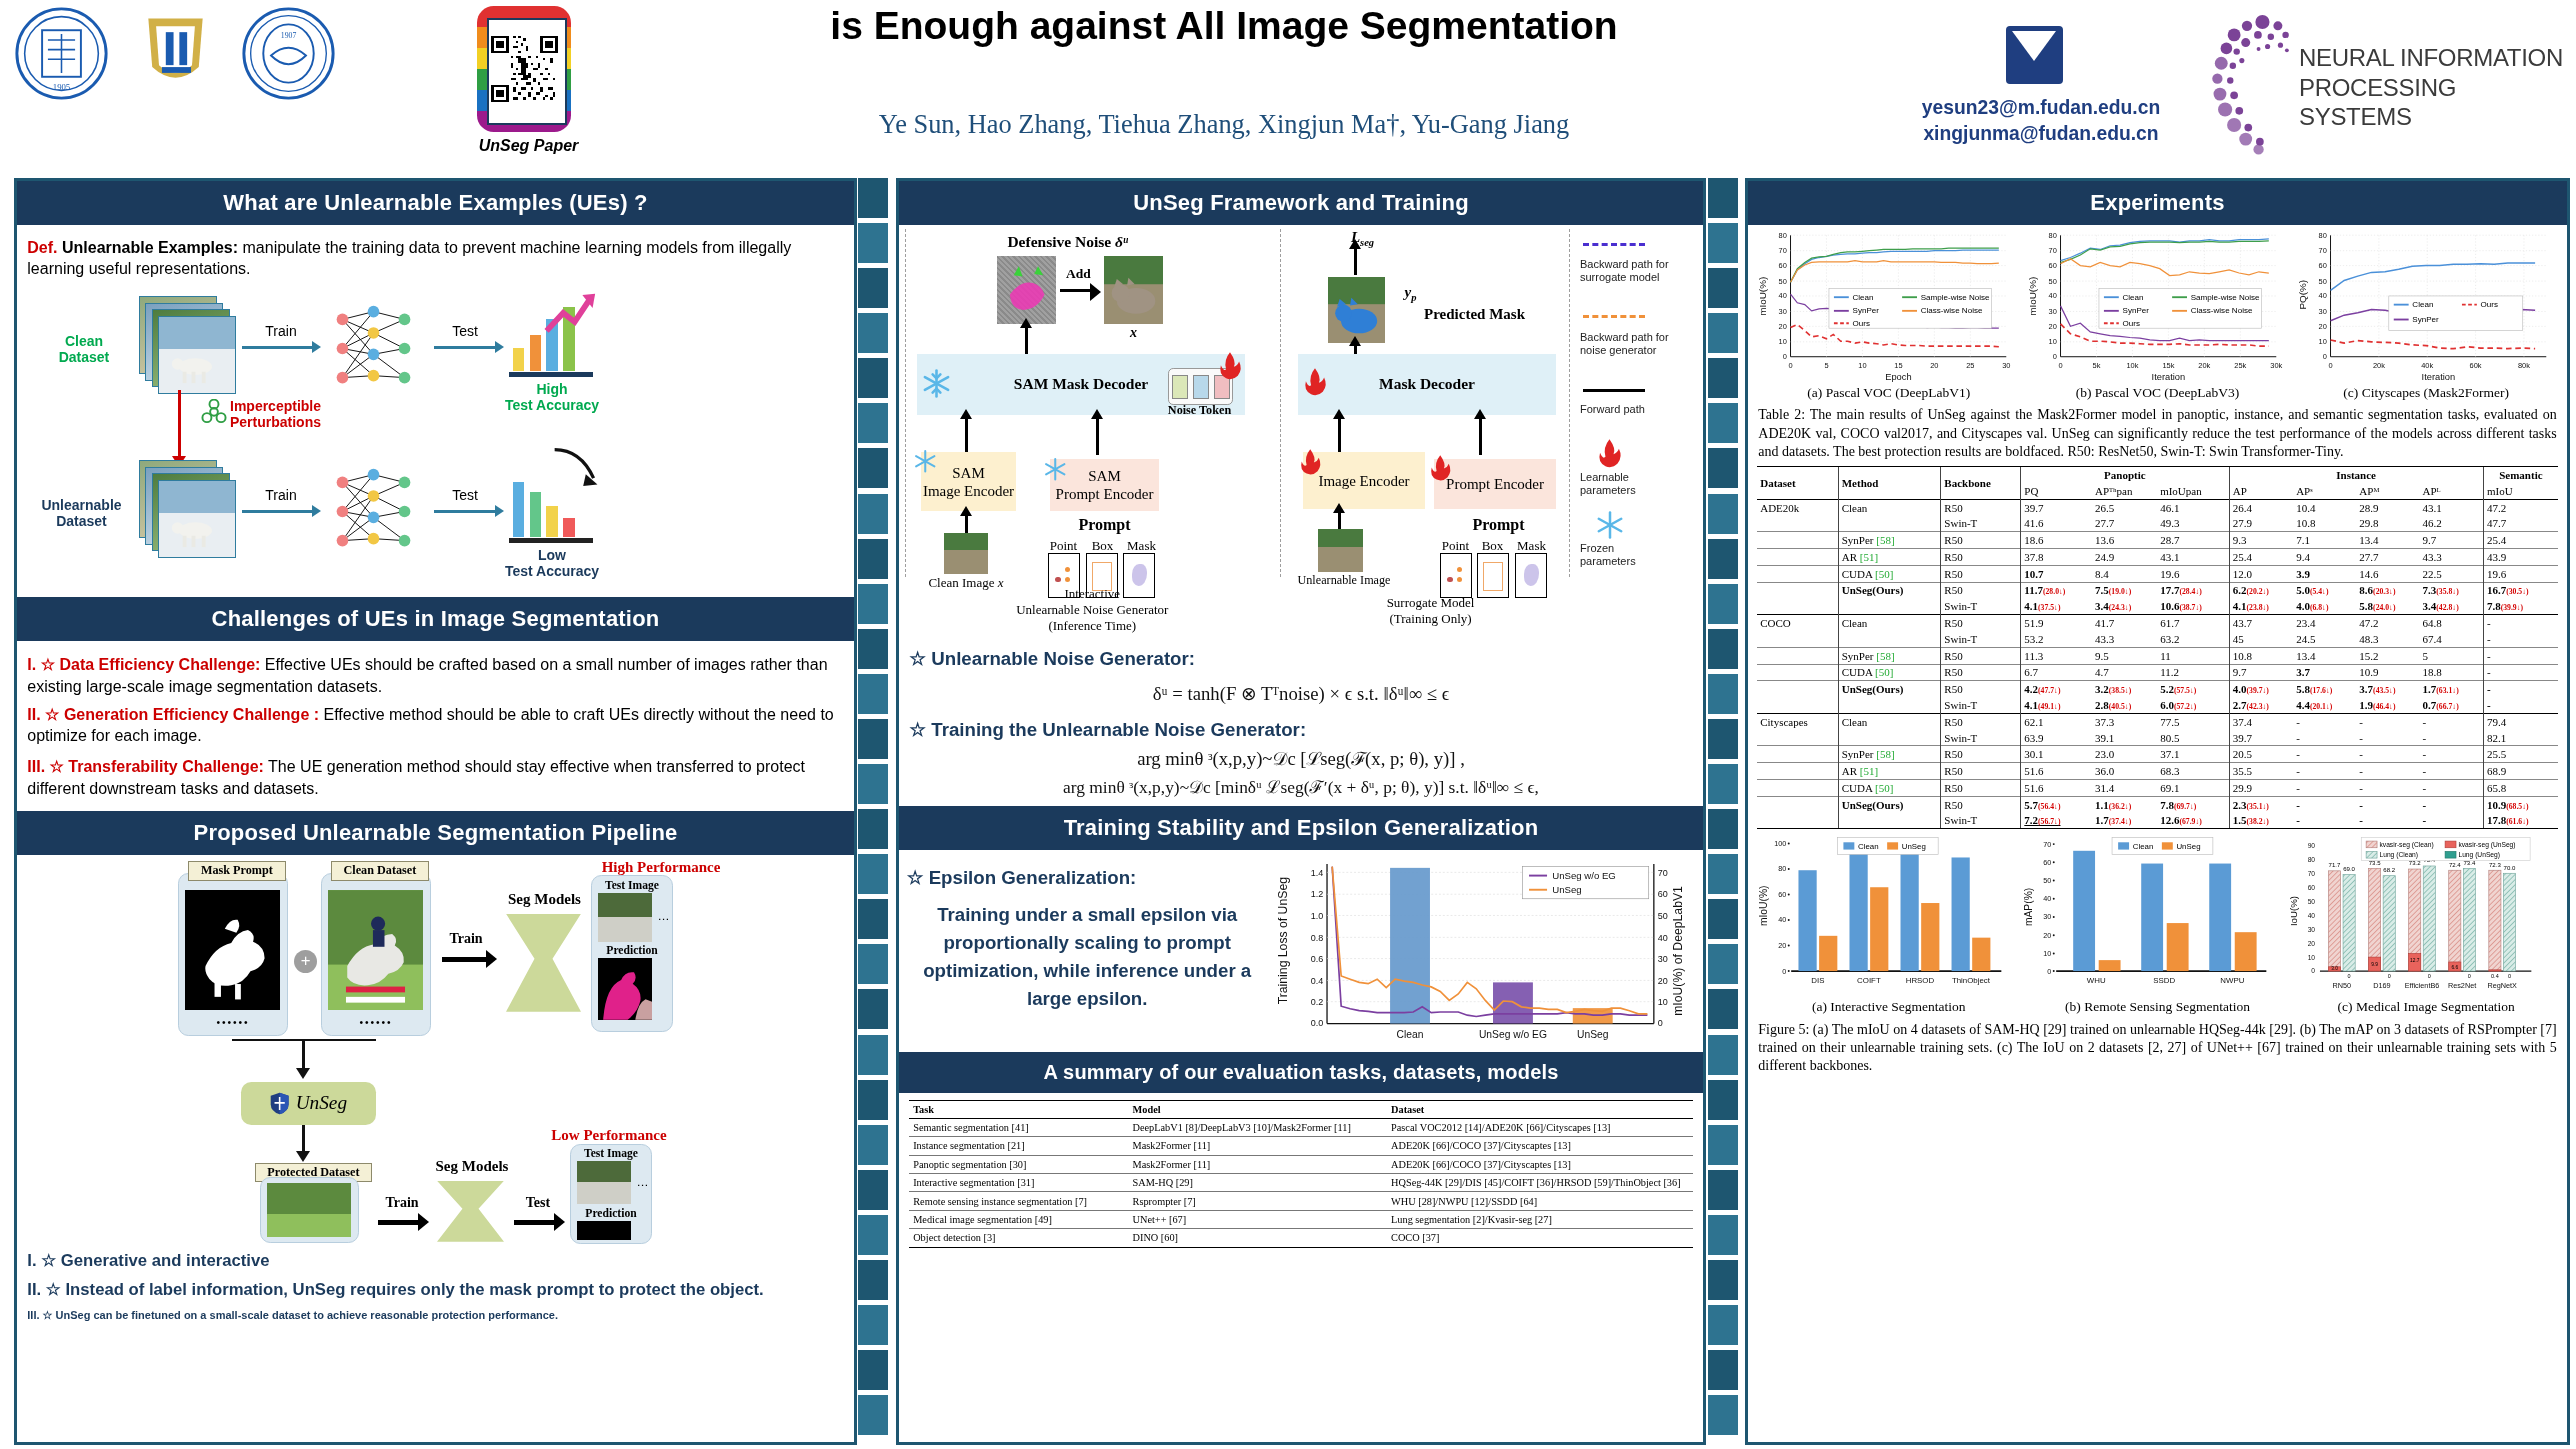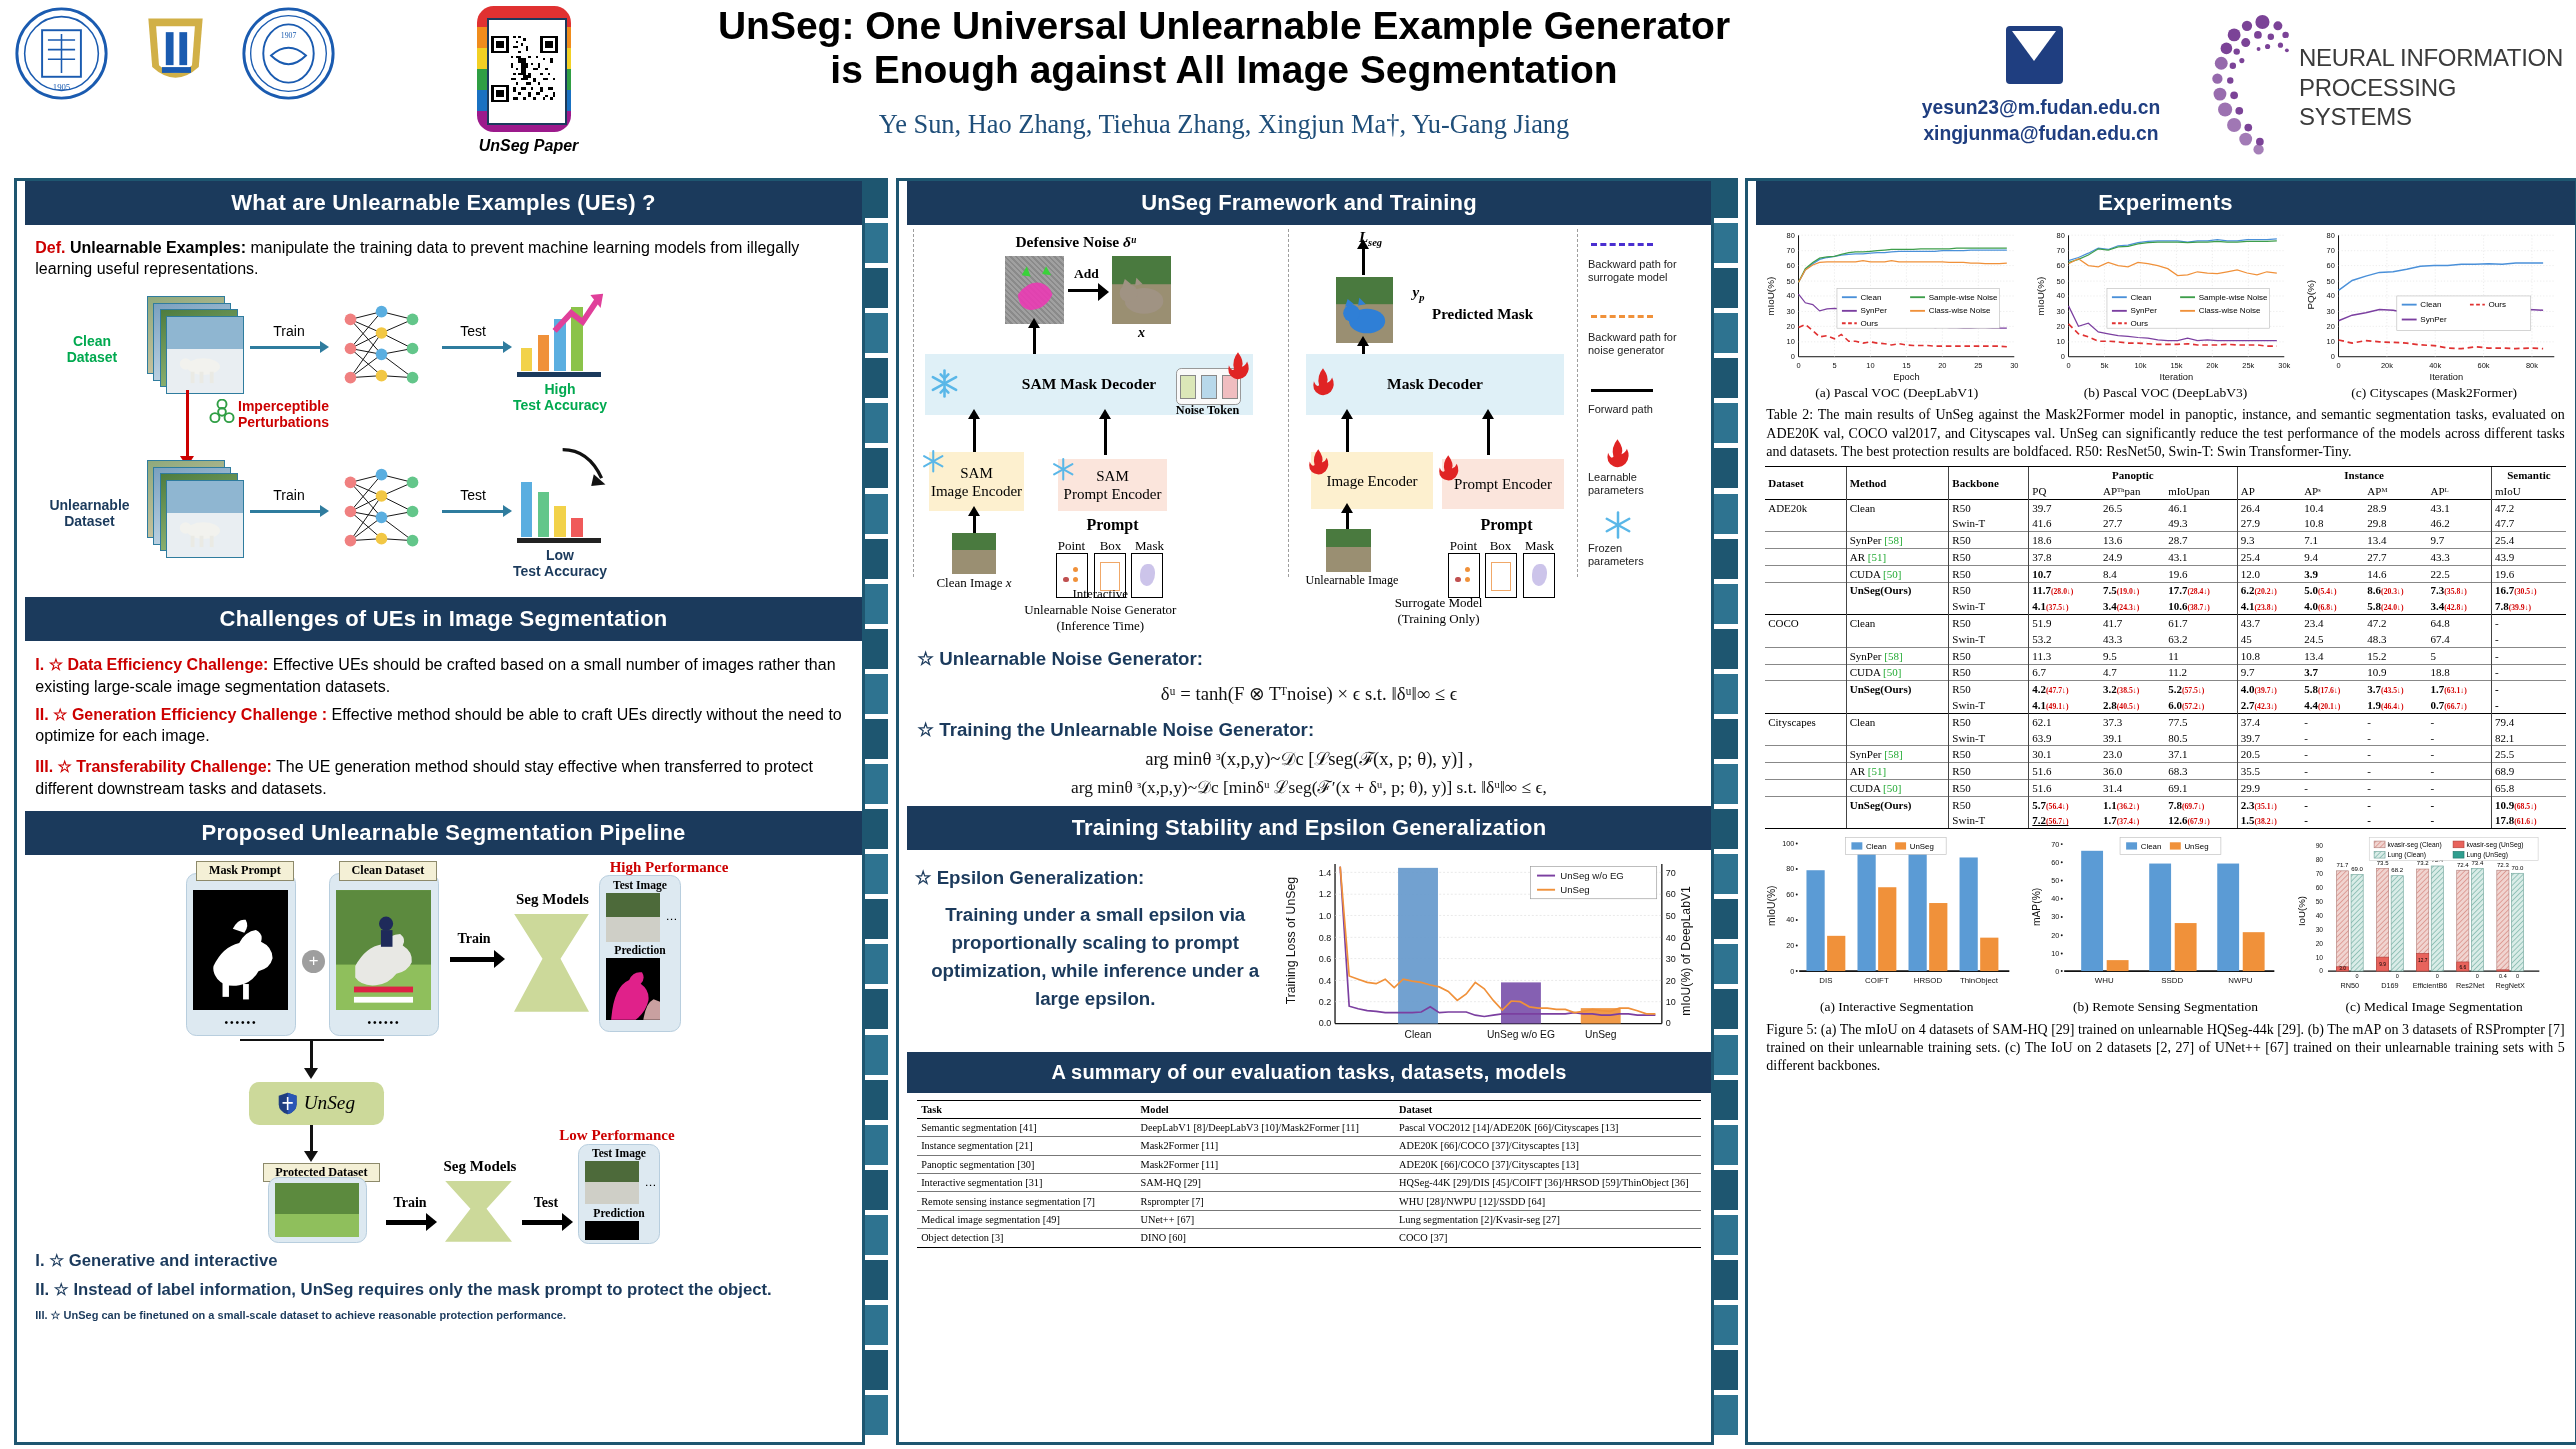--- a/index.html
+++ b/index.html
@@ -17,21 +17,21 @@
   .qrlabel{position:absolute;left:477px;top:137px;width:103px;text-align:center;font-weight:bold;font-style:italic;font-size:16px;color:#000;}
   .title{position:absolute;left:612px;top:3.9px;width:1224px;text-align:center;font-size:39px;font-weight:bold;line-height:1.12;color:#000;font-family:"Liberation Sans",sans-serif;}
   .authors{position:absolute;left:612px;top:109px;width:1224px;text-align:center;font-size:26.4px;color:#1f4e79;font-family:"Liberation Serif",serif;}
   .mailbox{position:absolute;left:2006px;top:26px;width:57px;height:58px;background:#1f3e80;border-radius:3.9px;}
   .mailbox:after{content:"";position:absolute;left:6.4px;top:5.2px;border-left:22px solid transparent;border-right:22px solid transparent;border-top:30px solid #fff;}
   .emails{position:absolute;left:1906px;top:95px;width:270px;text-align:center;font-size:19.3px;font-weight:bold;color:#1f3e80;line-height:1.34;}
   .neurips{position:absolute;left:2209px;top:10.3px;width:361px;height:155px;}
   .neurips-text{position:absolute;left:90px;top:33px;font-size:24px;color:#3b3b3b;line-height:1.22;font-family:"Liberation Sans",sans-serif;letter-spacing:-0.3px;}
 
   
-  .col{position:absolute;top:178px;border:3.9px solid #1e5670;background:#fff;padding-left:8px;}
+  .col{position:absolute;top:178px;border:3.9px solid #1e5670;background:#fff;}
   .col1{left:14px;width:837px;height:1261px;}
   .col2{left:896px;width:804px;height:1261px;}
   .col3{left:1745px;width:819px;height:1261px;}
 
   .band{background:#1b3a5c;color:#fff;font-weight:bold;text-align:center;font-size:22px;padding:9px 0;letter-spacing:0.2px;}
   .band.sm{font-size:20px;}
   .pad{padding:6.4px 10.3px;}
 
   .body-text{font-size:16px;line-height:1.35;color:#000;}
   .red{color:#cc0000;font-weight:bold;}
@@ -200,21 +200,20 @@
             <rect x="18" y="26" width="1" height="1"></rect>
           <rect x="22" y="26" width="1" height="1"></rect>
             <rect x="25" y="26" width="1" height="1"></rect>
           <path d="M13 10 h2 v2 h1 v2 h-1 v3 h1 v2 h-2 v-3 h-1 v-4 h-1 v-2 z"></path>
         </g>
       </svg>
     </div>
     <div class="qrlabel">UnSeg Paper</div>
 
     <div class="title">
-      <div>UnSeg: One Universal Unlearnable Example Generator</div>
       <div>is Enough against All Image Segmentation</div>
     </div>
     <div class="authors">Ye Sun, Hao Zhang, Tiehua Zhang, Xingjun Ma†, Yu-Gang Jiang</div>
 
     <div class="mailbox"></div>
     <div class="emails">
       <div>yesun23@m.fudan.edu.cn</div>
       <div>xingjunma@fudan.edu.cn</div>
     </div>
 

